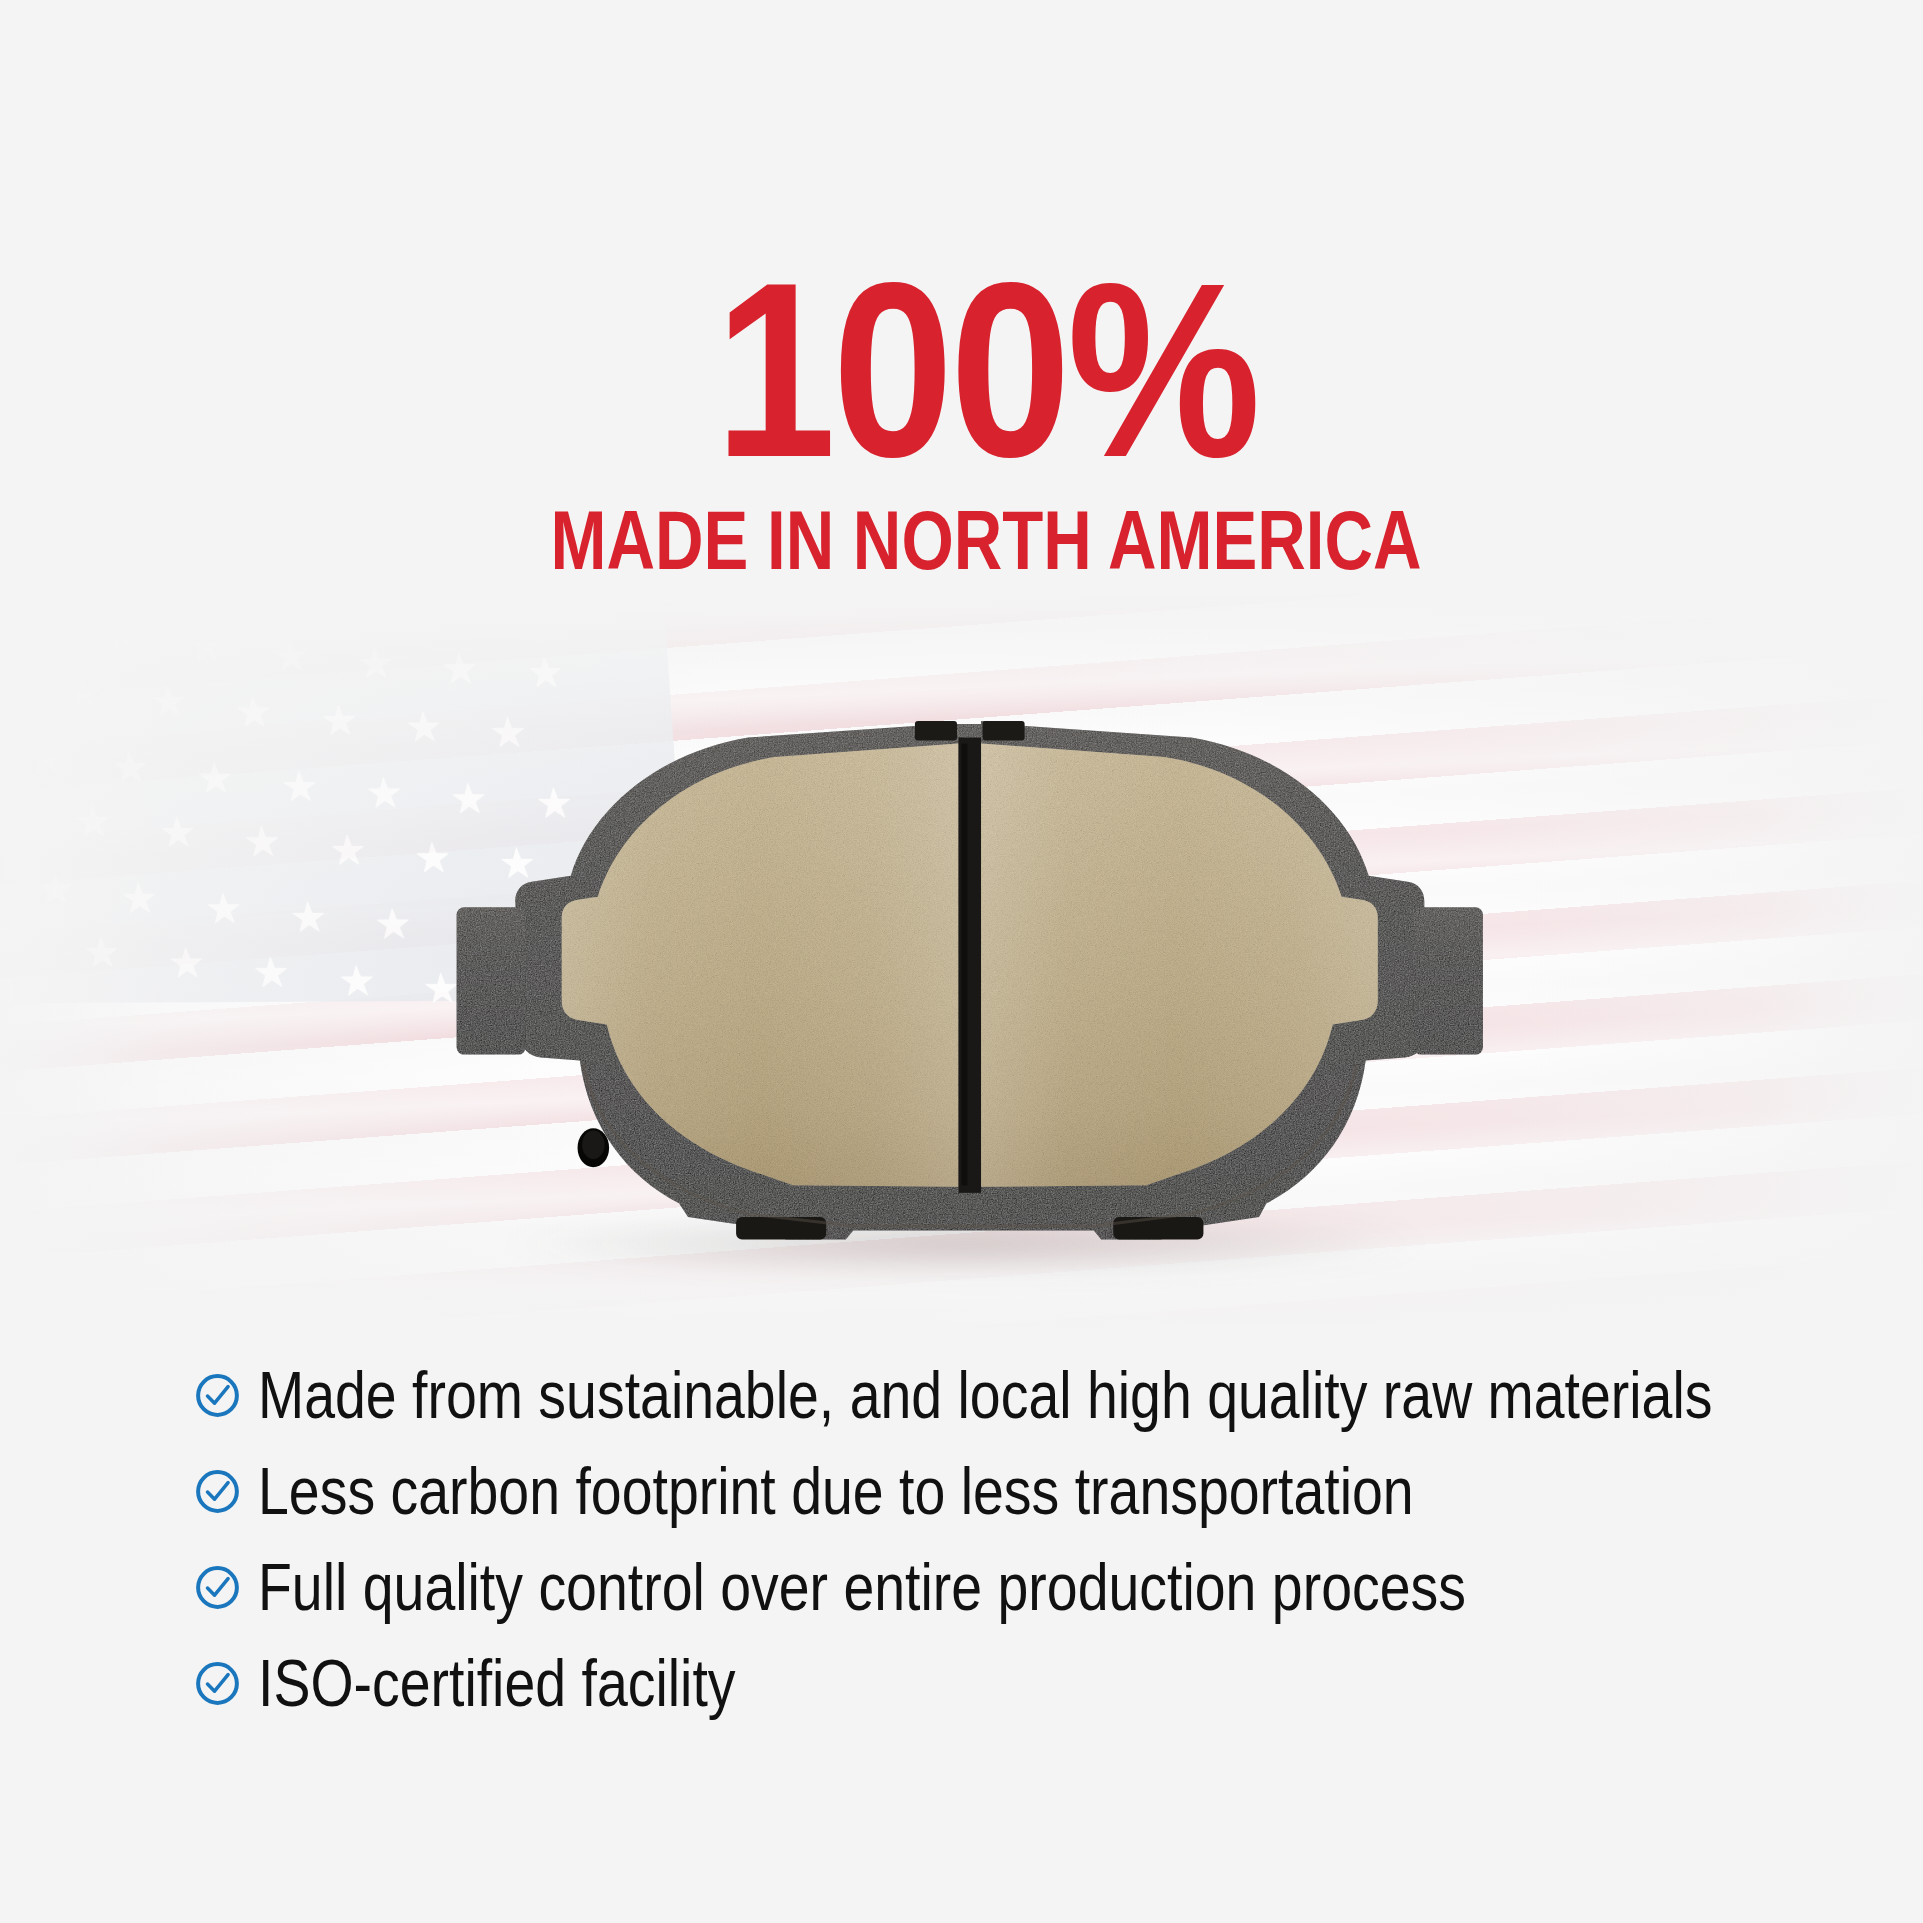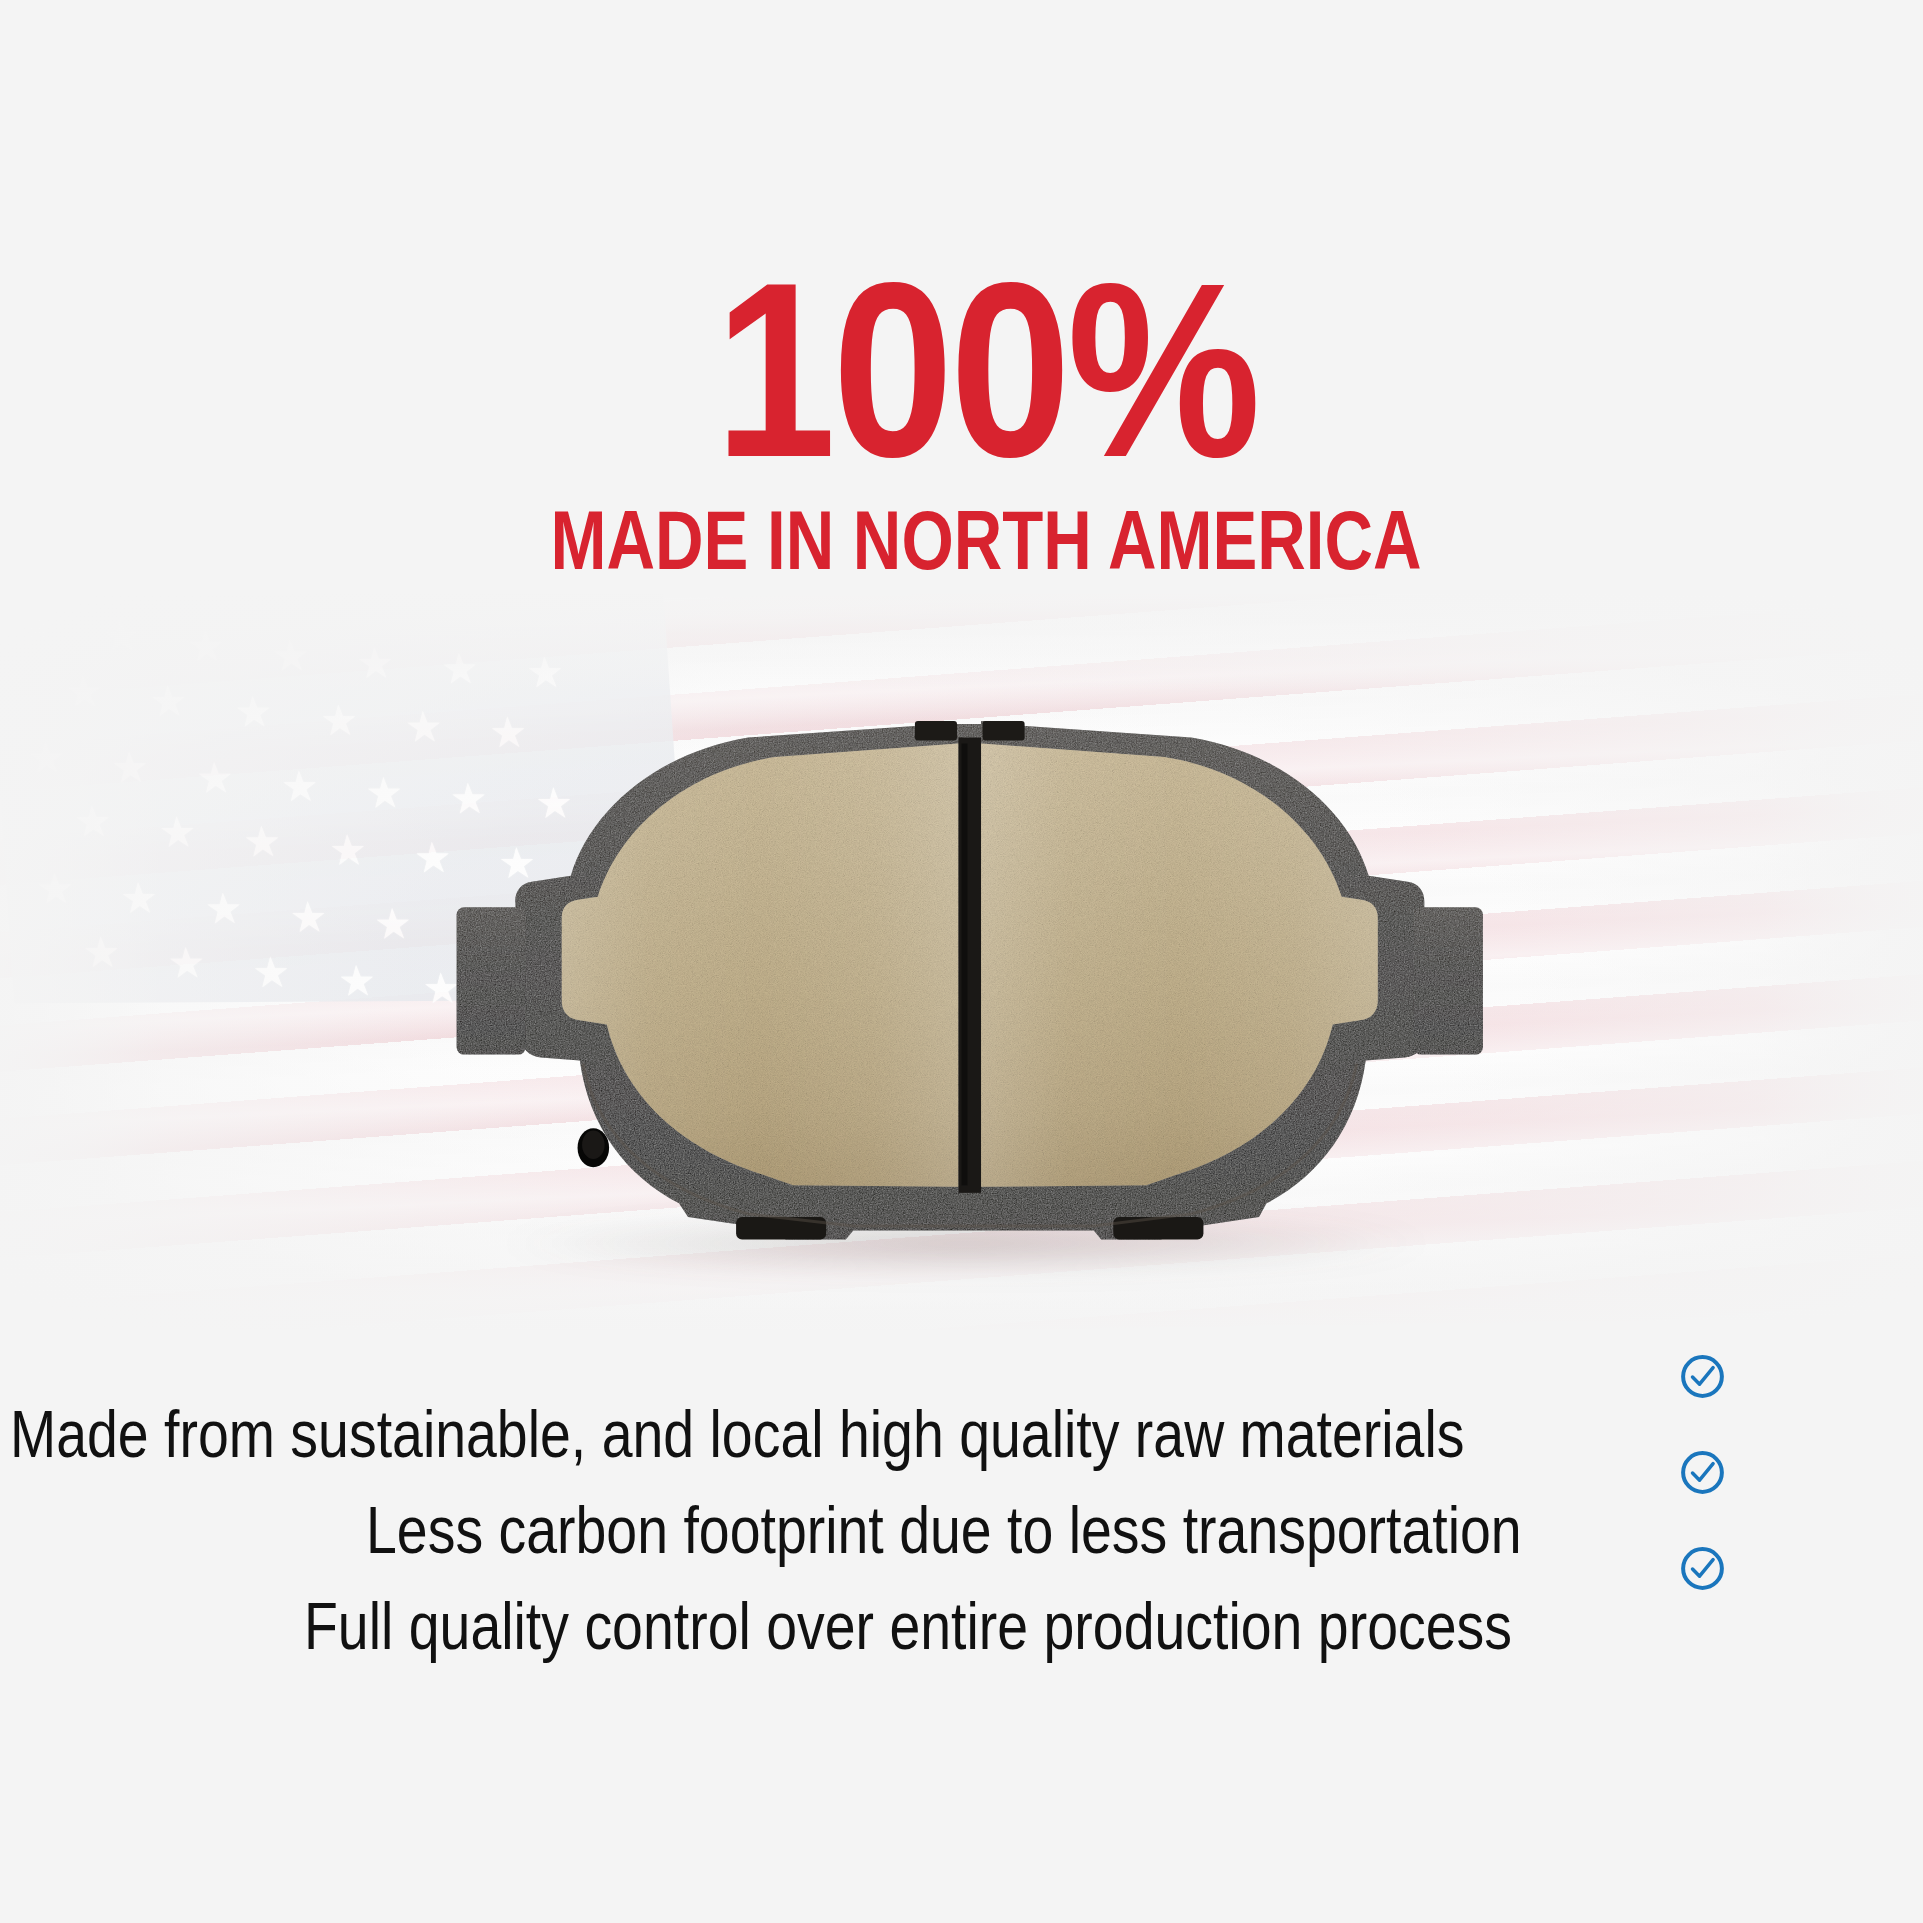--- a/index.html
+++ b/index.html
@@ -167,24 +167,23 @@
 
   
   #bullets {
     position: absolute;
     left: 194px;
     top: 1353px;
     width: 1548px;
   }
   .bullet-row {
     display: flex;
-    align-items: flex-end;
+    align-items: center;
     height: 84px;
     margin-bottom: 12px;
-    flex-direction: column;
   }
   .bullet-icon {
     flex: 0 0 auto;
     width: 47px;
     height: 47px;
     margin-right: 16.5px;
     display: block;
   }
   .bullet-text {
     font-family: "Liberation Sans Narrow", "Liberation Sans", sans-serif;
@@ -451,18 +450,25 @@
     </div>
 
     <div class="bullet-row">
       <svg class="bullet-icon" viewBox="0 0 40 40">
         <circle cx="20" cy="20" r="16.5" fill="none" stroke="#1a76bd" stroke-width="3.4"></circle>
         <path d="M11.5 20.5 L17.5 26.5 L29 12.5" fill="none" stroke="#1a76bd" stroke-width="3" stroke-linecap="round" stroke-linejoin="round"></path>
       </svg>
       <span class="bullet-text">Full quality control over entire production process</span>
     </div>
 
+    <div class="bullet-row">
+      <svg class="bullet-icon" viewBox="0 0 40 40">
+        <circle cx="20" cy="20" r="16.5" fill="none" stroke="#1a76bd" stroke-width="3.4"></circle>
+        <path d="M11.5 20.5 L17.5 26.5 L29 12.5" fill="none" stroke="#1a76bd" stroke-width="3" stroke-linecap="round" stroke-linejoin="round"></path>
+      </svg>
+      <span class="bullet-text">ISO-certified facility</span>
+    </div>
 
   </div>
 
 
 </div>
 
 
 </body></html>

